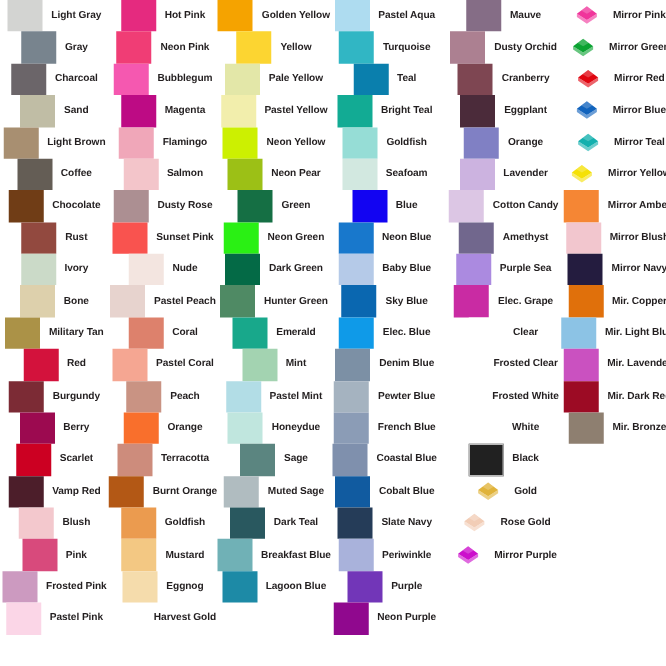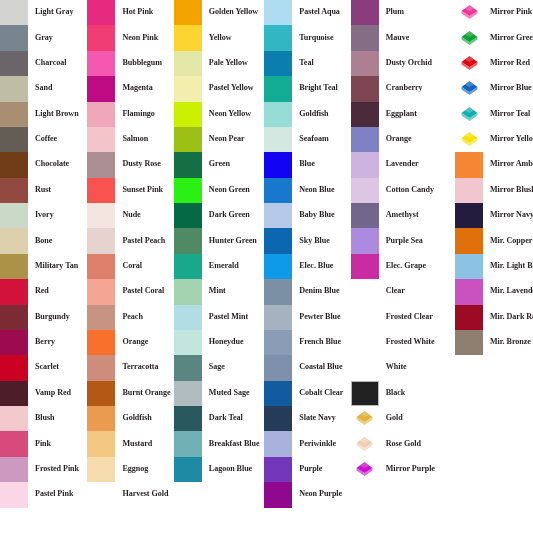--- a/index.html
+++ b/index.html
@@ -17,22 +17,21 @@
     position: relative;
     width: 533px;
     height: 533px;
     display: flex;
     flex-direction: row;
     align-items: flex-start;
   }
   .palette-column {
     display: flex;
     flex-direction: column;
-    align-items: flex-start;
-    font-family: Liberation Serif, serif;
+    align-items: center;
   }
   .swatch-row {
     display: flex;
     flex-direction: row;
     align-items: center;
     height: 25.38px;
     box-sizing: border-box;
   }
   .swatch-chip {
     width: 28px;
@@ -377,44 +376,40 @@
       <div class="swatch-row">
         <span class="swatch-chip" style="background: rgb(139, 156, 182);"></span>
         <span class="swatch-label">French Blue</span>
       </div>
       <div class="swatch-row">
         <span class="swatch-chip" style="background: rgb(127, 144, 173);"></span>
         <span class="swatch-label">Coastal Blue</span>
       </div>
       <div class="swatch-row">
         <span class="swatch-chip" style="background: rgb(17, 91, 160);"></span>
-        <span class="swatch-label">Cobalt Clear</span>
+        <span class="swatch-label">Cobalt Blue</span>
       </div>
       <div class="swatch-row">
         <span class="swatch-chip" style="background: rgb(37, 60, 88);"></span>
         <span class="swatch-label">Slate Navy</span>
       </div>
       <div class="swatch-row">
         <span class="swatch-chip" style="background: rgb(169, 178, 219);"></span>
         <span class="swatch-label">Periwinkle</span>
       </div>
       <div class="swatch-row">
         <span class="swatch-chip" style="background: rgb(114, 54, 184);"></span>
         <span class="swatch-label">Purple</span>
       </div>
       <div class="swatch-row">
         <span class="swatch-chip" style="background: rgb(144, 8, 142);"></span>
         <span class="swatch-label">Neon Purple</span>
       </div>
     </div>
     <div class="palette-column col-4">
-      <div class="swatch-row">
-        <span class="swatch-chip" style="background: rgb(138, 61, 124);"></span>
-        <span class="swatch-label">Plum</span>
-      </div>
       <div class="swatch-row">
         <span class="swatch-chip" style="background: rgb(133, 109, 134);"></span>
         <span class="swatch-label">Mauve</span>
       </div>
       <div class="swatch-row">
         <span class="swatch-chip" style="background: rgb(172, 128, 145);"></span>
         <span class="swatch-label">Dusty Orchid</span>
       </div>
       <div class="swatch-row">
         <span class="swatch-chip" style="background: rgb(126, 70, 82);"></span>

